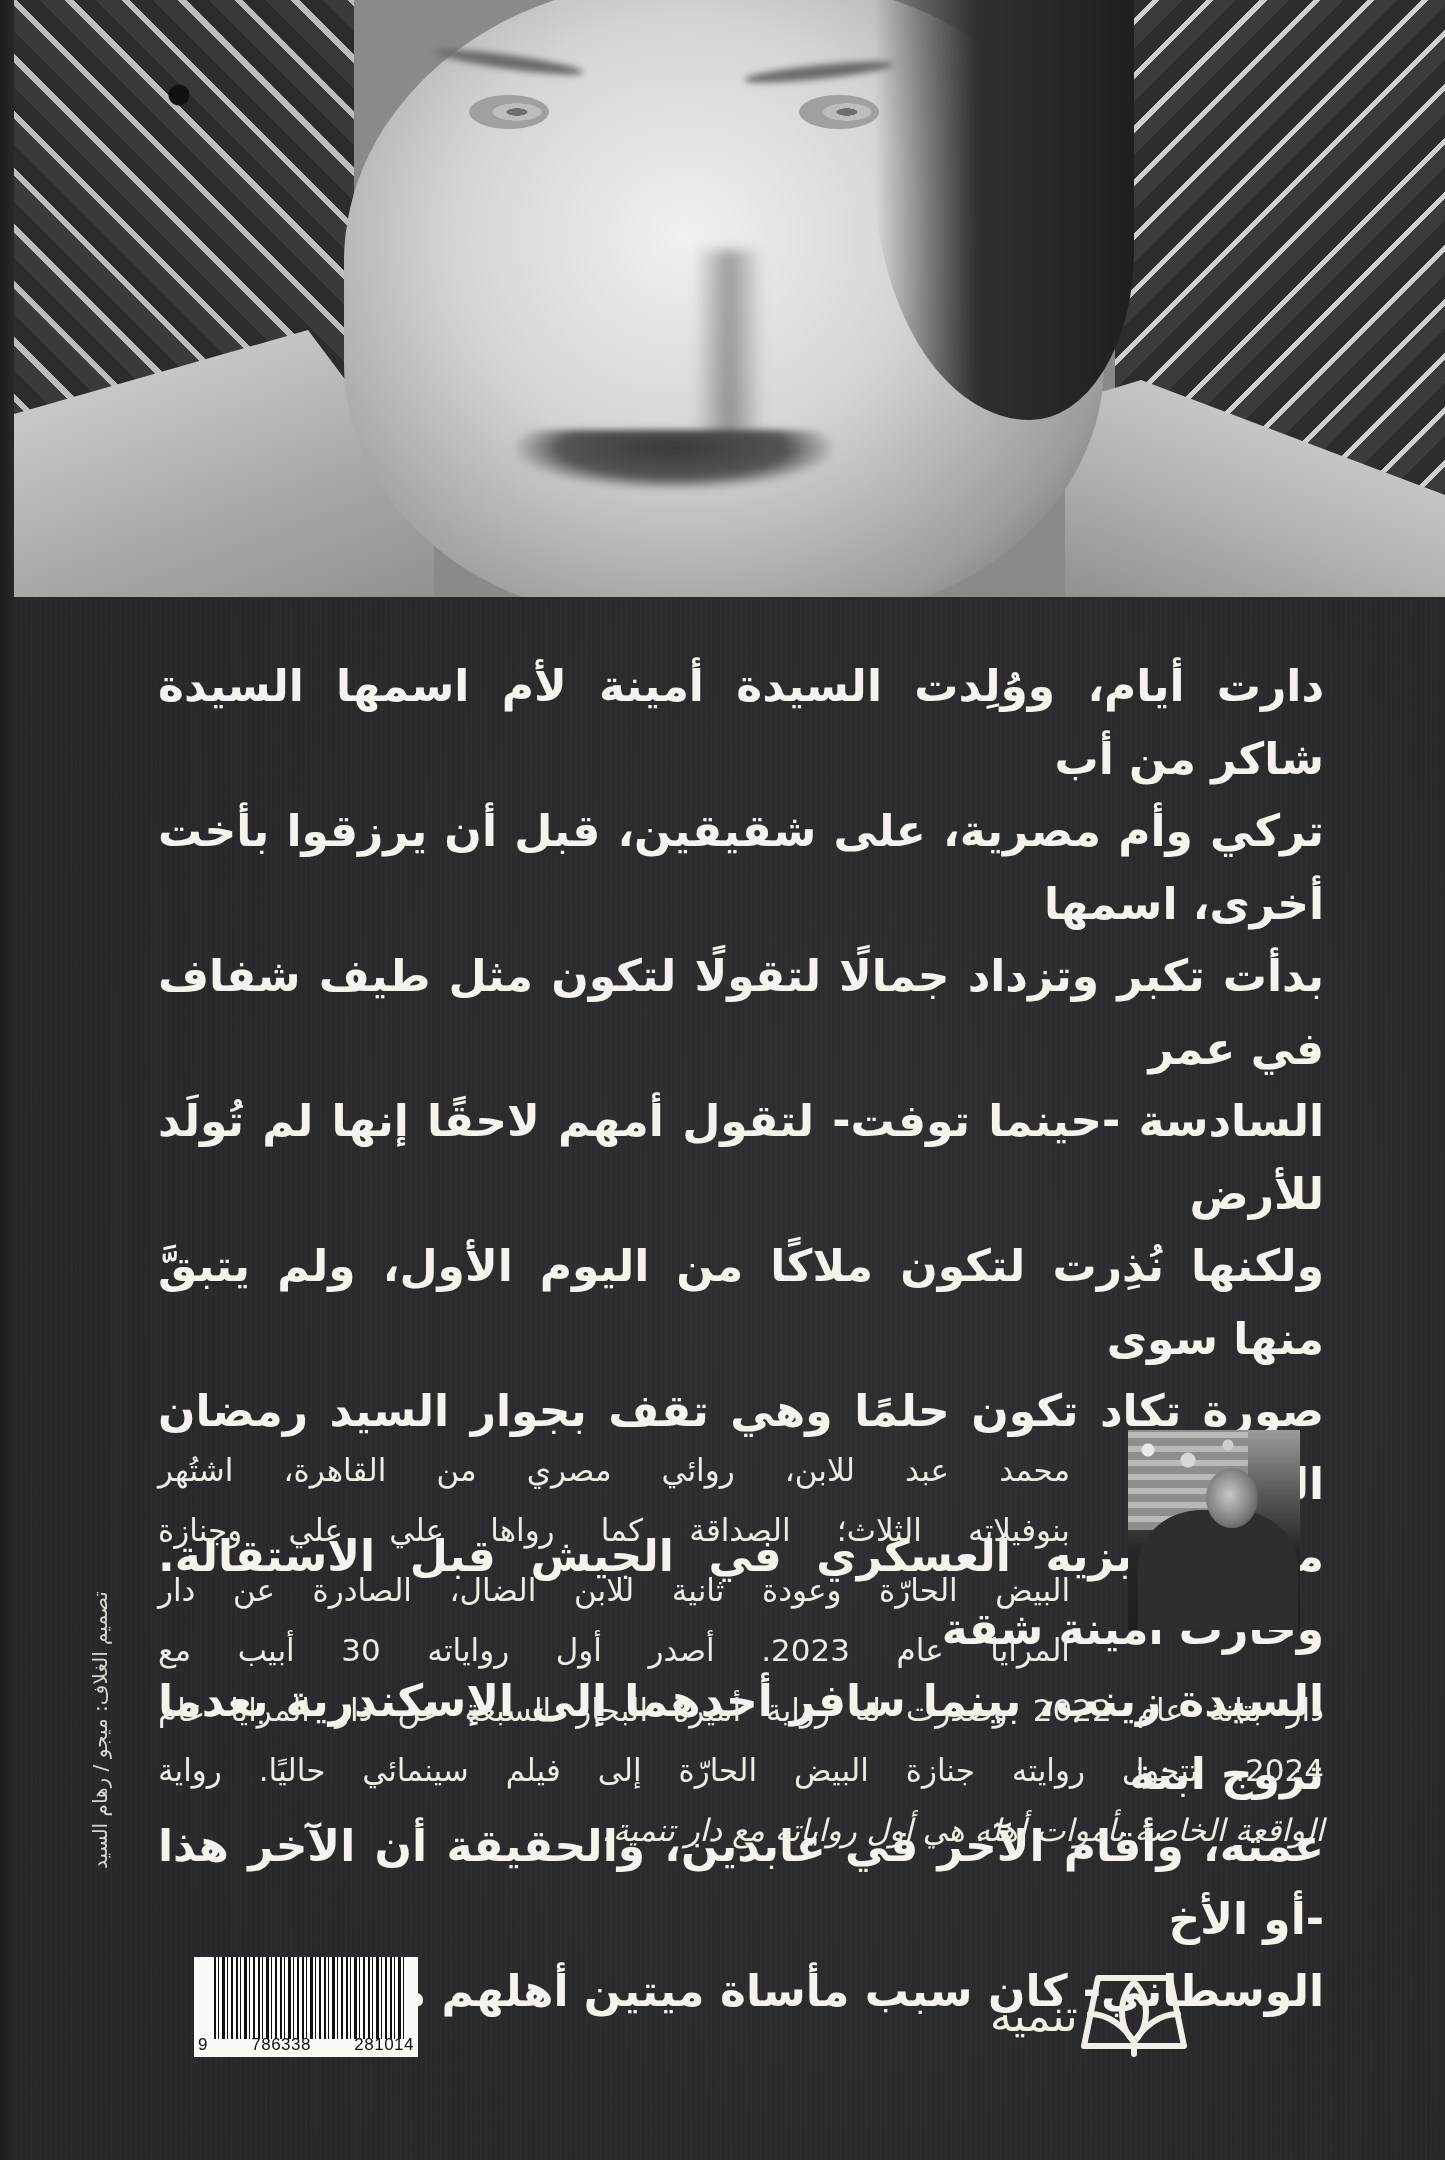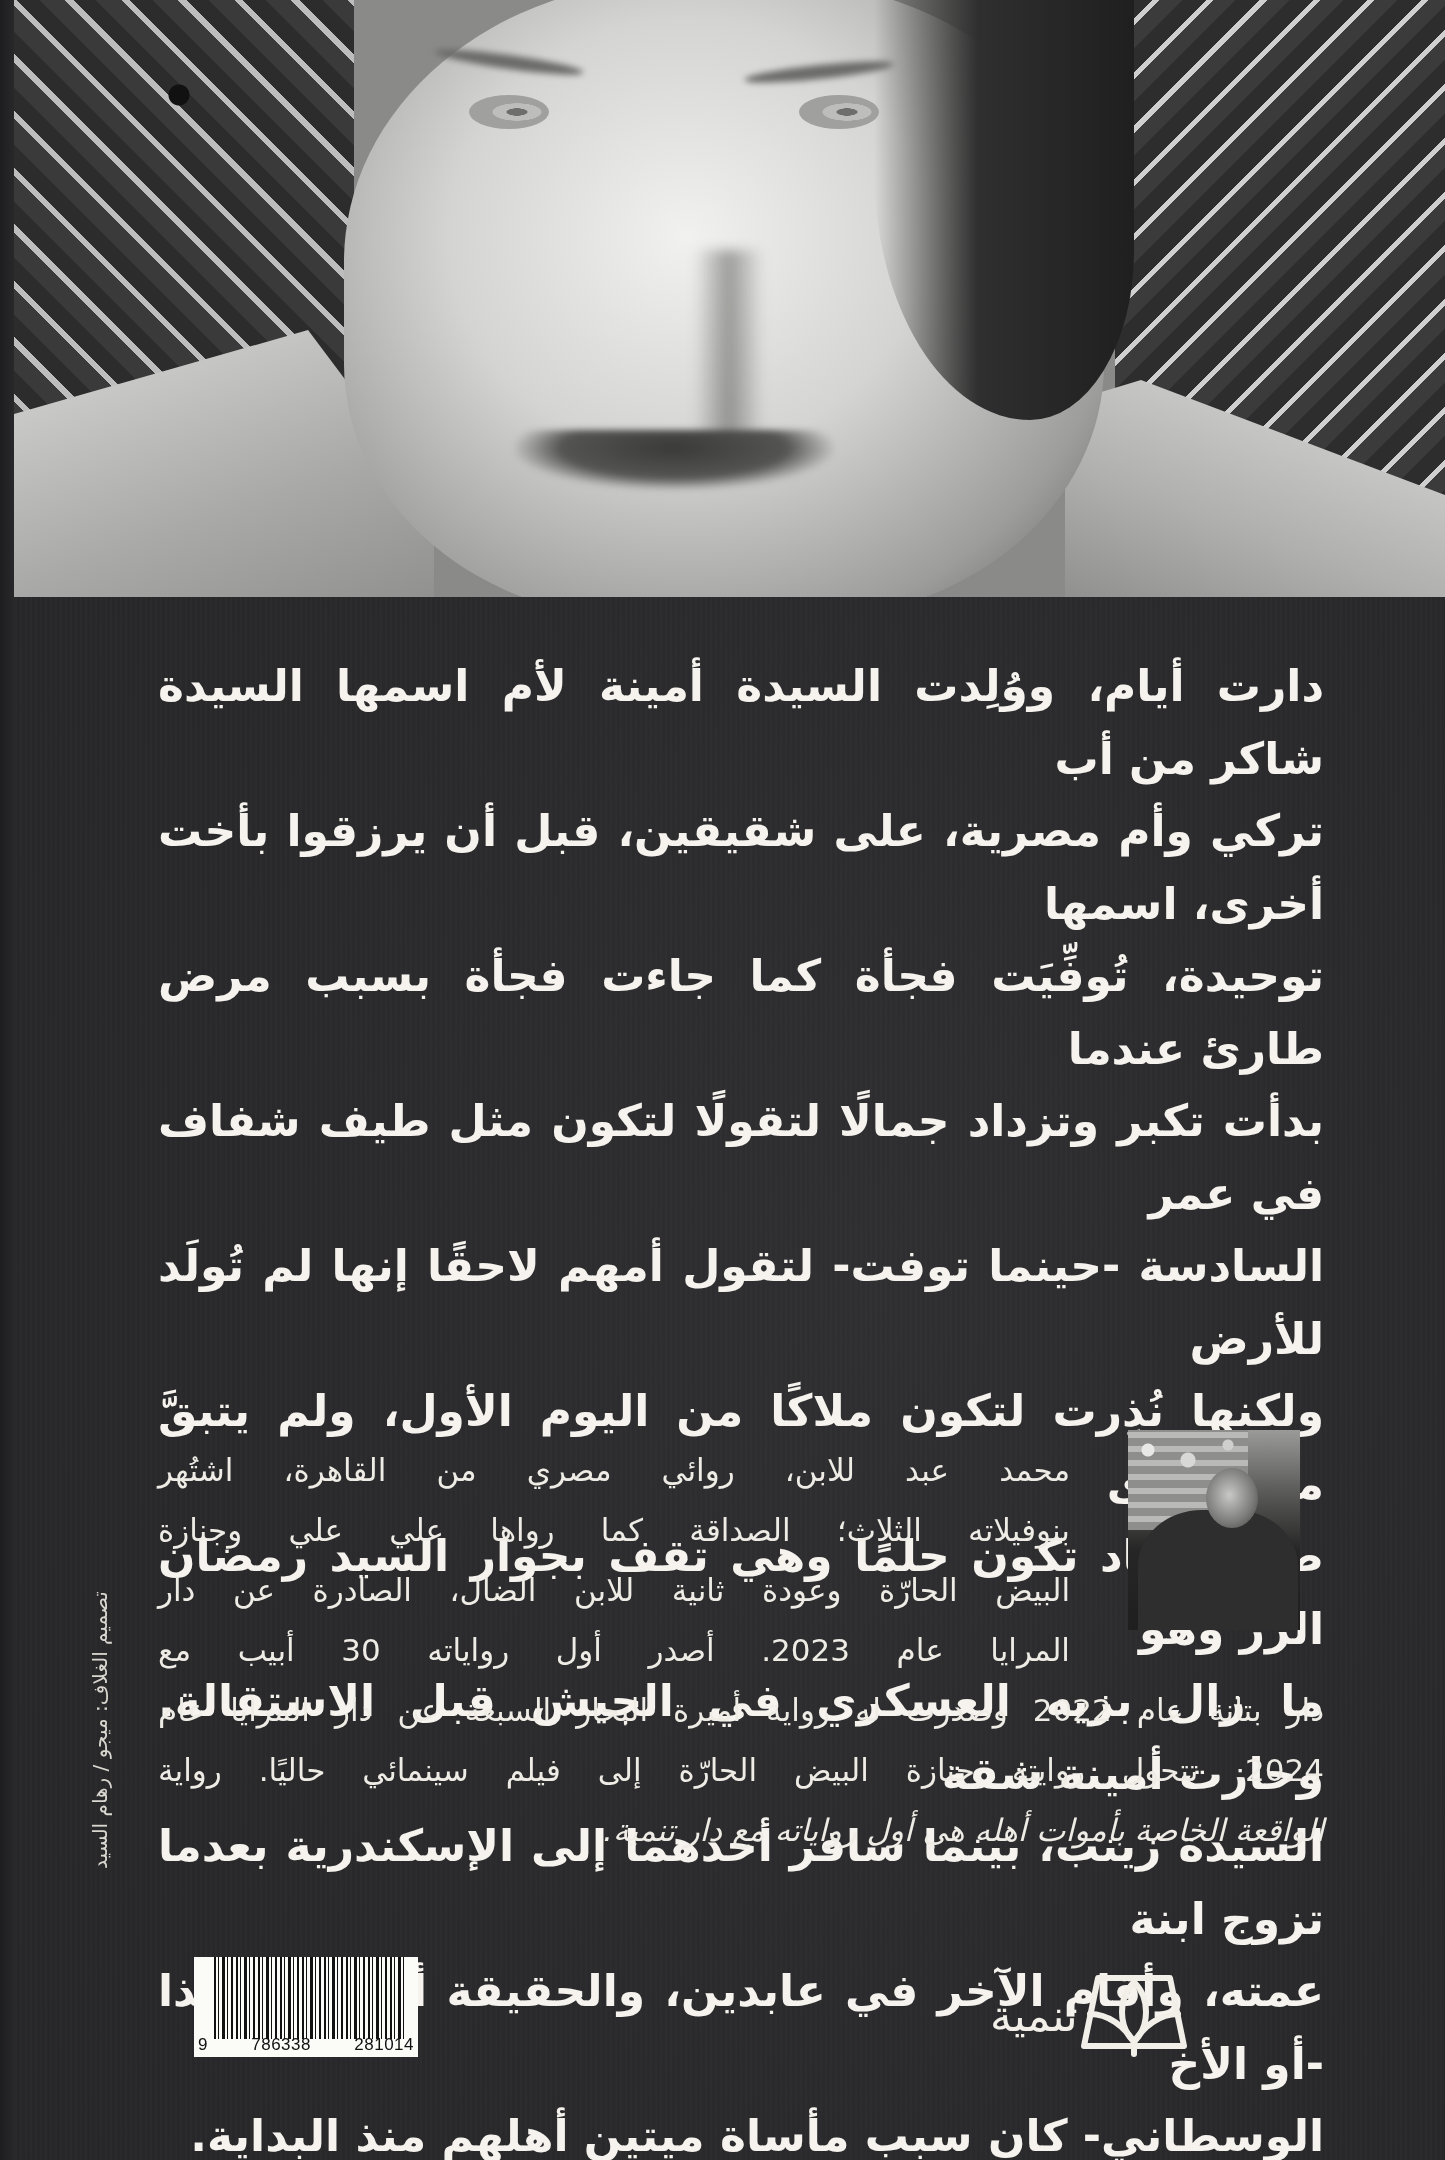--- a/index.html
+++ b/index.html
@@ -196,21 +196,20 @@
   <div class="brow" style="left:730px; top:65px; transform:rotate(-6deg);"></div>
   <div class="eye" style="left:455px; top:95px;"></div>
   <div class="eye" style="left:785px; top:95px;"></div>
   <div class="nose-shadow"></div>
   <div class="moustache"></div>
 </div>
 
 <div class="blurb">
   <div>دارت أيام، ووُلِدت السيدة أمينة لأم اسمها السيدة شاكر من أب</div>
   <div>تركي وأم مصرية، على شقيقين، قبل أن يرزقوا بأخت أخرى، اسمها</div>
-  <div>توحيدة، تُوفِّيَت فجأة كما جاءت فجأة بسبب مرض طارئ عندما</div>
   <div>بدأت تكبر وتزداد جمالًا لتقولًا لتكون مثل طيف شفاف في عمر</div>
   <div>السادسة -حينما توفت- لتقول أمهم لاحقًا إنها لم تُولَد للأرض</div>
   <div>ولكنها نُذِرت لتكون ملاكًا من اليوم الأول، ولم يتبقَّ منها سوى</div>
   <div>صورة تكاد تكون حلمًا وهي تقف بجوار السيد رمضان الرُّز وهو</div>
   <div>ما زال بزيه العسكري في الجيش قبل الاستقالة. وحازت أمينة شقة</div>
   <div>السيدة زينب، بينما سافر أحدهما إلى الإسكندرية بعدما تزوج ابنة</div>
   <div>عمته، وأقام الآخر في عابدين، والحقيقة أن الآخر هذا -أو الأخ</div>
   <div class="last">الوسطاني- كان سبب مأساة ميتين أهلهم منذ البداية.</div>
 </div>
 

